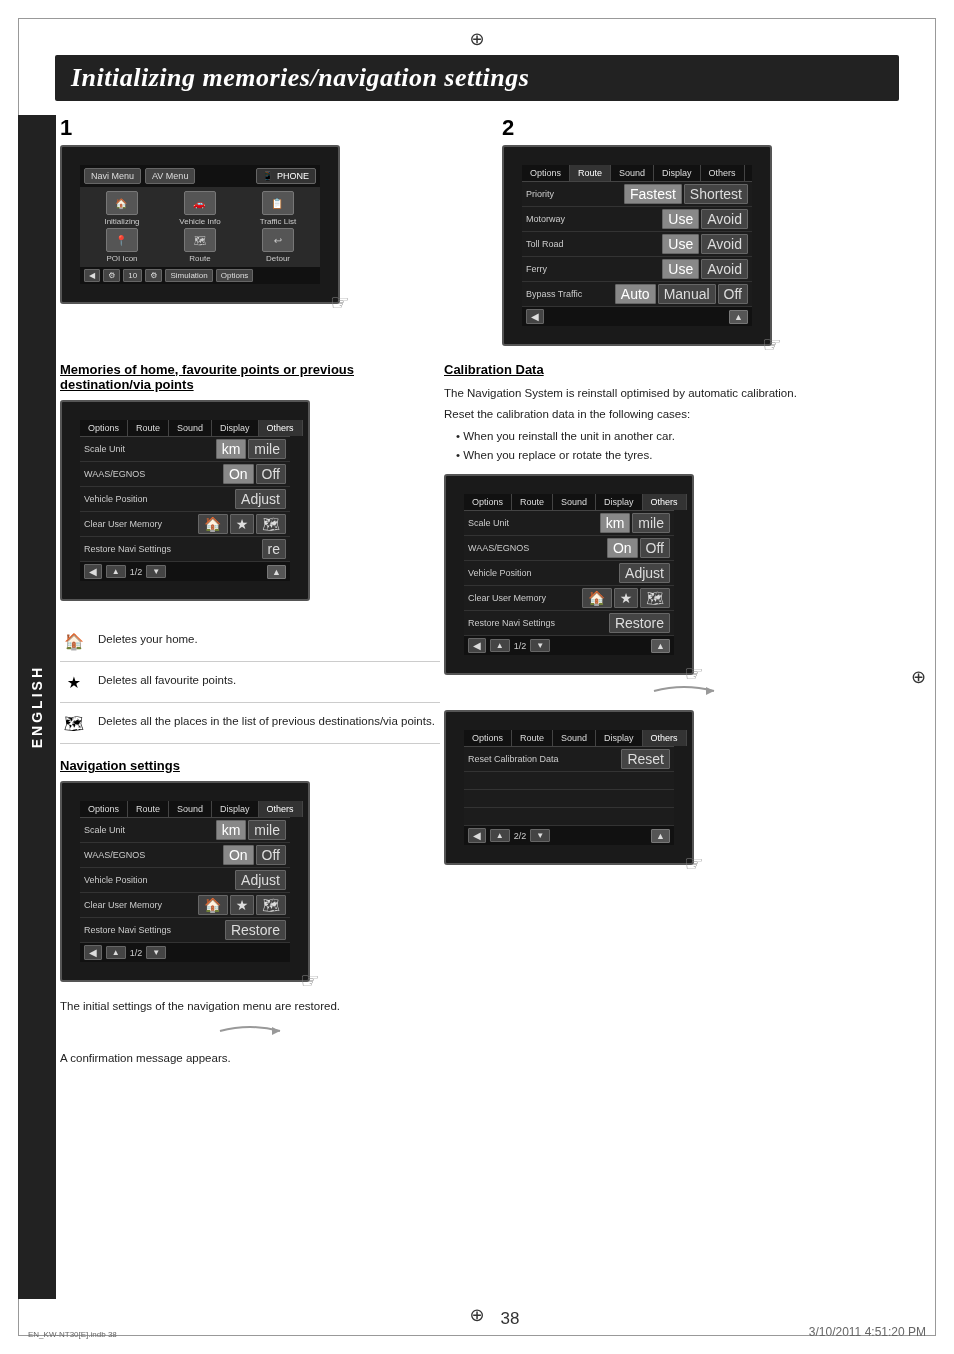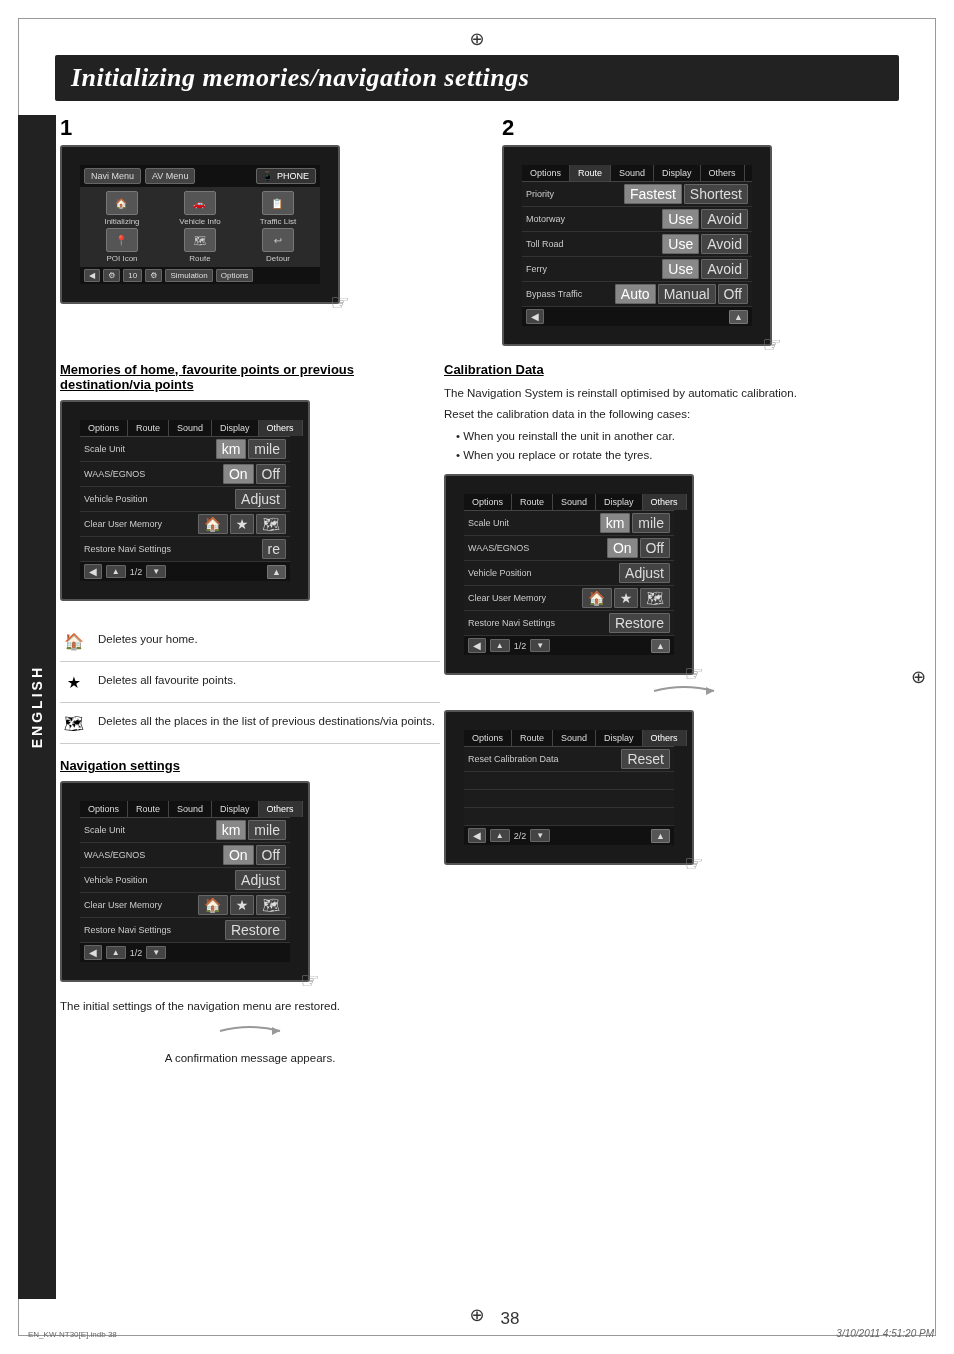--- a/index.html
+++ b/index.html
@@ -331,24 +331,23 @@
     .file-info-left {
       position: absolute;
       bottom: 15px;
       left: 28px;
       font-size: 8px;
       color: #666;
     }
     .file-info-right {
       position: absolute;
       bottom: 15px;
-      right: 20px;
-      font-size: 10px;
+      right: 28px;
+      font-size: 12px;
       color: #666;
-      font-style: italic;
     }
 
     .screen-wrapper {
       position: relative;
       display: inline-block;
     }
     .hand-overlay {
       position: absolute;
       bottom: -12px;
       right: -10px;
@@ -649,21 +648,21 @@
       
       <div style="margin-top: 16px;">
         <p class="body-text">The initial settings of the navigation menu are restored.</p>
 
         <div style="text-align:center; margin: 6px 0;">
           <svg width="80" height="20">
             <path d="M 10 10 Q 40 2 70 10" stroke="#999" stroke-width="2" fill="none"></path>
             <polygon points="70,10 62,6 62,14" fill="#999"></polygon>
           </svg>
         </div>
-        <p class="body-text" style="text-align:center;">A confirmation message appears.</p>
+        <p class="body-text" style="">A confirmation message appears.</p>
       </div>
     </div>
 
     <div class="right-col">
 
       <div class="section-heading">Calibration Data</div>
       <p class="body-text">The Navigation System is reinstall optimised by automatic calibration.</p>
       <p class="body-text">Reset the calibration data in the following cases:</p>
       <div class="bullet-item">When you reinstall the unit in another car.</div>
       <div class="bullet-item">When you replace or rotate the tyres.</div>

